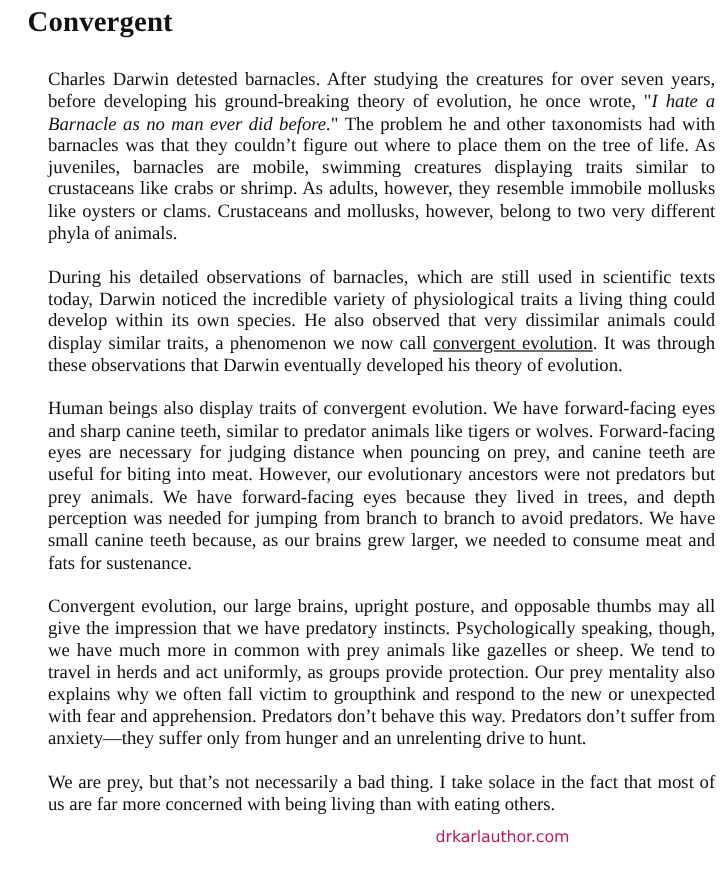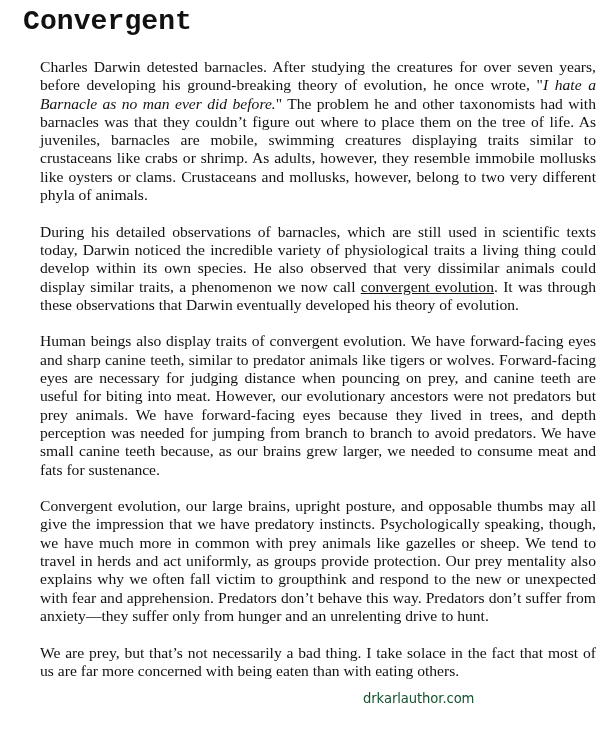--- a/index.html
+++ b/index.html
@@ -1,30 +1,30 @@
 <!DOCTYPE html>
 <html><head>
 <meta charset="utf-8">
 <style>
   html, body { margin: 0; padding: 0; background: #ffffff; }
   body { width: 600px; height: 732px; overflow: hidden; position: relative; }
   .page { position: absolute; left: 23px; top: 0; width: 556px; color: #111111; }
-  .title { font-family: Liberation Mono, monospace; font-weight: bold; font-size: 28px; margin: 0; position: absolute; top: 6px; left: 0; letter-spacing: 0.1px; }
+  .title { font-family: Liberation Serif, serif; font-weight: bold; font-size: 24px; margin: 0; position: absolute; top: 6px; left: 0; letter-spacing: 0.1px; }
   .body { position: absolute; top: 58px; left: 0; width: 556px; font-family: "Liberation Serif", serif; font-size: 15.6px; line-height: 18.3px; margin-left: 17px; }
   .para { margin: 0 0 18.3px 0; text-align: justify; text-align-last: left; }
   .para em { font-style: italic; }
   .para u { text-decoration: underline; }
-  .footer { position: absolute; top: 691px; left: 363px; font-family: "DejaVu Sans", sans-serif; font-size: 13.2px; color: #14532d; letter-spacing: -0.1px; }
+  .footer { position: absolute; top: 691px; left: 363px; font-family: "DejaVu Sans", sans-serif; font-size: 13.2px; color: #be185d; letter-spacing: -0.1px; }
 </style>
 </head>
 <body>
 
 <div class="page">
   <h1 class="title">Convergent</h1>
   <div class="body">
     <p class="para"><span>Charles Darwin detested barnacles. After studying the creatures for over seven years, before developing his ground-breaking theory of evolution, he once wrote, "</span><em>I hate a Barnacle as no man ever did before.</em><span>" The problem he and other taxonomists had with barnacles was that they couldn’t figure out where to place them on the tree of life. As juveniles, barnacles are mobile, swimming creatures displaying traits similar to crustaceans like crabs or shrimp. As adults, however, they resemble immobile mollusks like oysters or clams. Crustaceans and mollusks, however, belong to two very different phyla of animals.</span></p>
     <p class="para"><span>During his detailed observations of barnacles, which are still used in scientific texts today, Darwin noticed the incredible variety of physiological traits a living thing could develop within its own species. He also observed that very dissimilar animals could display similar traits, a phenomenon we now call </span><u>convergent evolution</u><span>. It was through these observations that Darwin eventually developed his theory of evolution.</span></p>
     <p class="para"><span>Human beings also display traits of convergent evolution. We have forward-facing eyes and sharp canine teeth, similar to predator animals like tigers or wolves. Forward-facing eyes are necessary for judging distance when pouncing on prey, and canine teeth are useful for biting into meat. However, our evolutionary ancestors were not predators but prey animals. We have forward-facing eyes because they lived in trees, and depth perception was needed for jumping from branch to branch to avoid predators. We have small canine teeth because, as our brains grew larger, we needed to consume meat and fats for sustenance.</span></p>
     <p class="para"><span>Convergent evolution, our large brains, upright posture, and opposable thumbs may all give the impression that we have predatory instincts. Psychologically speaking, though, we have much more in common with prey animals like gazelles or sheep. We tend to travel in herds and act uniformly, as groups provide protection. Our prey mentality also explains why we often fall victim to groupthink and respond to the new or unexpected with fear and apprehension. Predators don’t behave this way. Predators don’t suffer from anxiety—they suffer only from hunger and an unrelenting drive to hunt.</span></p>
-    <p class="para"><span>We are prey, but that’s not necessarily a bad thing. I take solace in the fact that most of us are far more concerned with being eaten than with eating others.</span></p>
+    <p class="para"><span>We are prey, but that’s not necessarily a bad thing. I take solace in the fact that most of us are far more concerned with being living than with eating others.</span></p>
   </div>
 </div>
 <div class="footer">drkarlauthor.com</div>
 
 </body></html>

